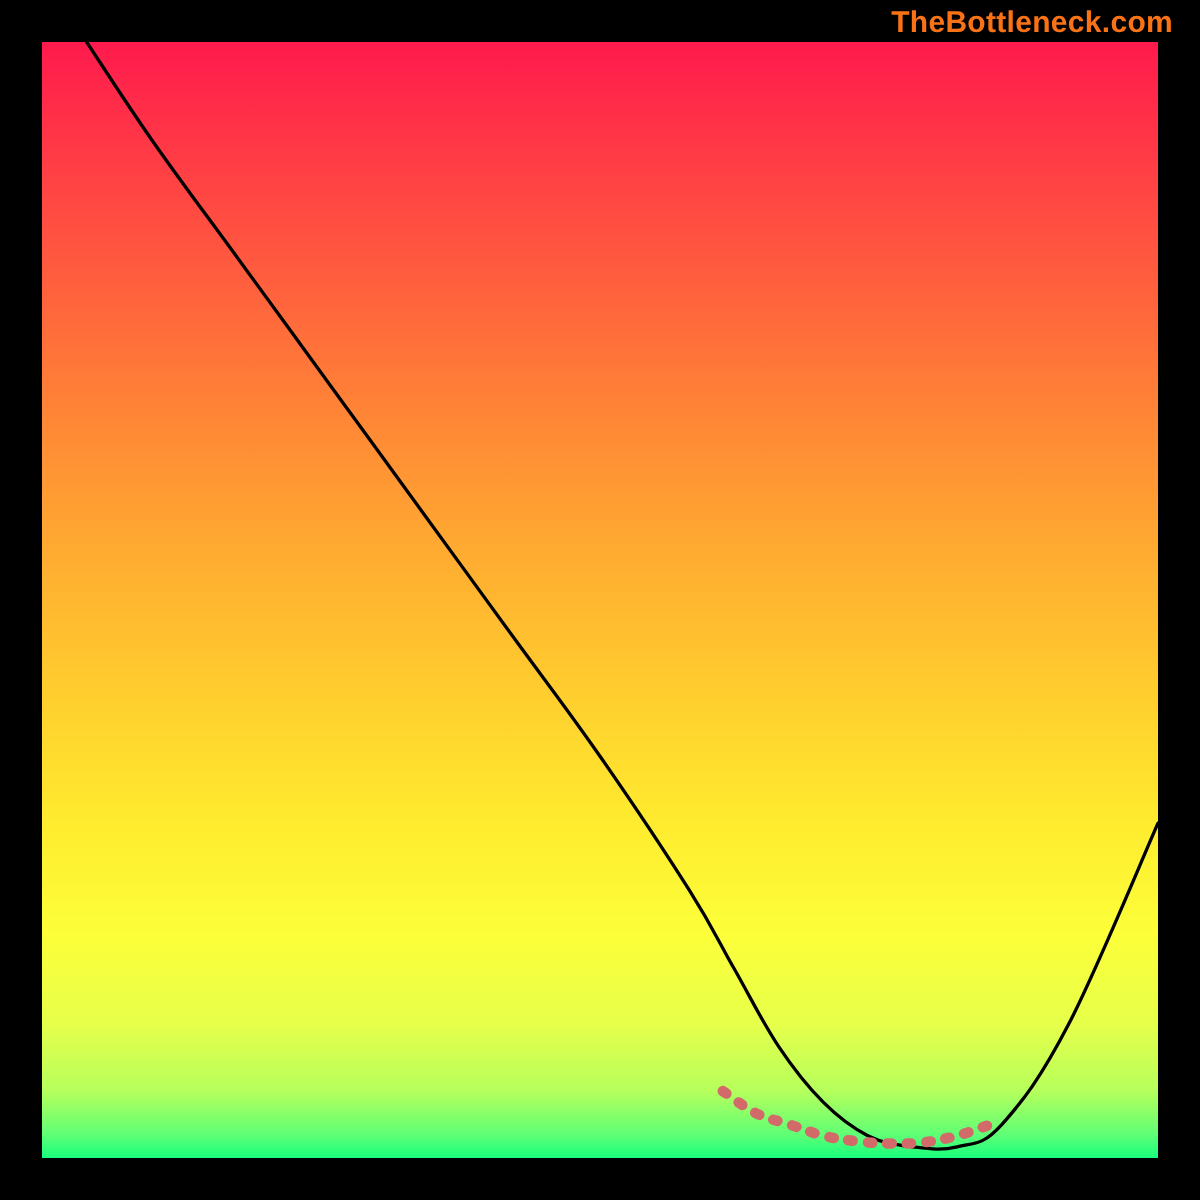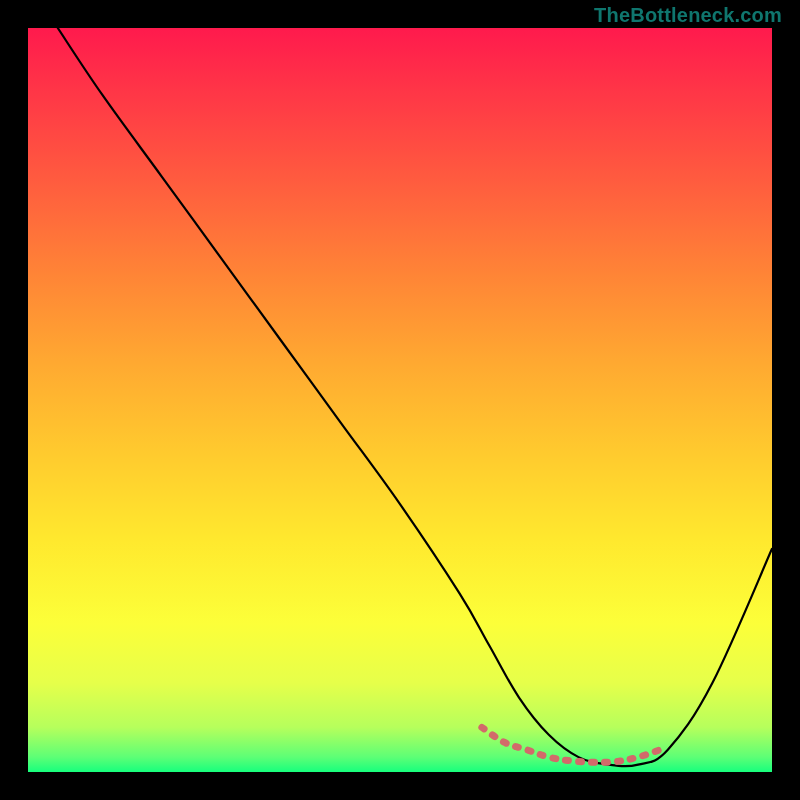--- a/index.html
+++ b/index.html
@@ -70,21 +70,21 @@
     stroke-linecap: round;
     stroke-dasharray: 3 10;
   }
   .watermark {
     position: absolute;
     top: 4px;
     right: 18px;
     font-family: Arial, Helvetica, sans-serif;
     font-size: 20px;
     font-weight: 600;
-    color: #0f766e;
+    color: #f97316;
     letter-spacing: 0.2px;
   }
 </style>
 </head>
 <body>
 
 <div class="frame">
   <div class="plot">
     <div class="gradient"></div>
 

